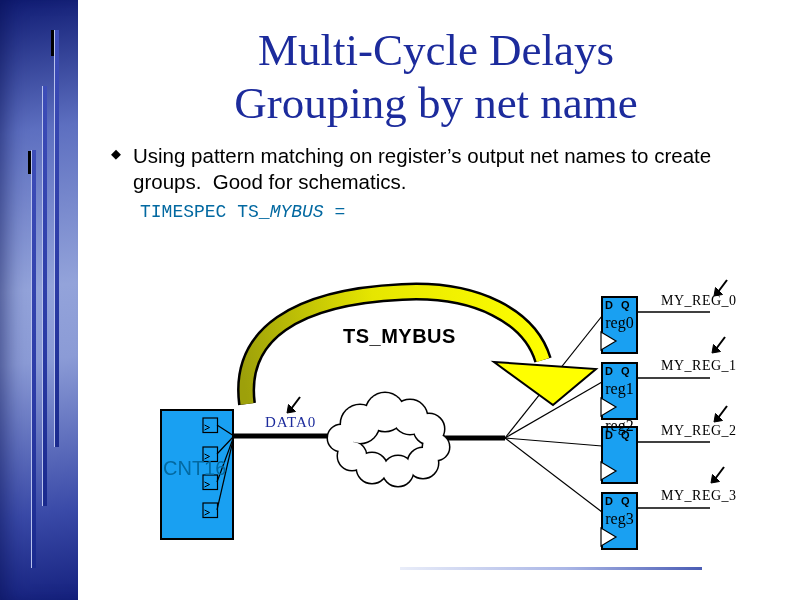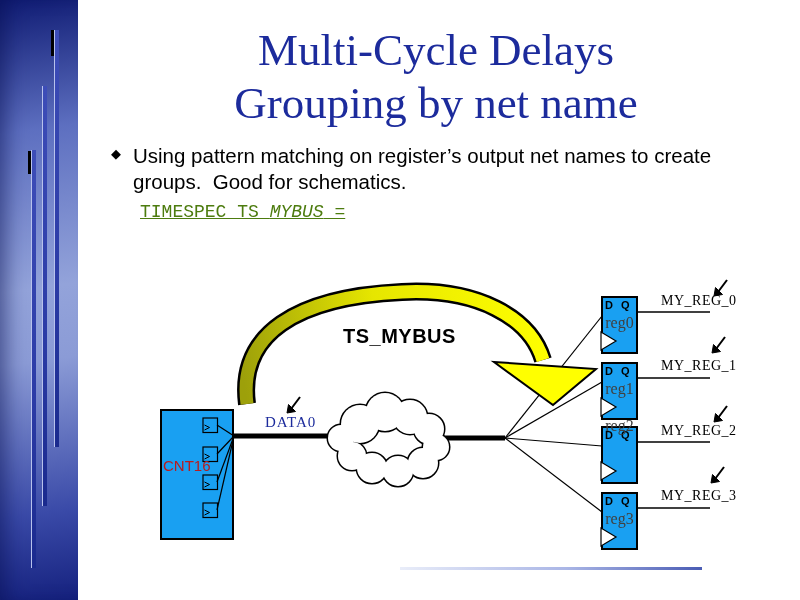--- a/index.html
+++ b/index.html
@@ -21,36 +21,36 @@
   .tick.tA{left:28px;top:151px;height:23px;}
 
   
   .title{position:absolute;left:84px;top:24px;width:704px;text-align:center;
          font-family:"Liberation Serif",serif;font-size:45px;line-height:53px;
          color:#1c2b9c;}
   .bullet-row{position:absolute;left:109px;top:143px;width:616px;}
   .bullet-marker{position:absolute;left:2px;top:3px;font-size:13px;color:#000;}
   .bullet-text{margin-left:24px;font-size:20.5px;line-height:25.5px;color:#000;white-space:pre-wrap;}
   .code{position:absolute;font-family:"Liberation Mono","DejaVu Sans Mono",monospace;
-        font-size:18px;color:#4d7c0f;white-space:pre;text-decoration:underline;}
+        font-size:18px;color:#0369a1;white-space:pre;}
   .code.l1{left:140px;top:202px;}
   .code.l2{left:172px;top:226px;}
   .code .it{font-style:italic;}
 
   
   .lbl{position:absolute;color:#000;}
   .ts-mybus{left:343px;top:325px;font-size:20px;font-weight:bold;letter-spacing:.5px;}
   .data0{left:265px;top:414px;font-family:"Liberation Serif",serif;font-size:15px;
          letter-spacing:1px;color:#1c2b9c;}
-  .cnt16{left:163px;top:457px;font-size:15px;color:#b91c1c;}
+  .cnt16{left:163px;top:457px;font-size:20px;color:#0369a1;}
   .net-label{left:661px;font-family:"Liberation Serif",serif;font-size:14px;letter-spacing:.5px;}
   .nl0{top:293px;text-align:right;} .nl1{top:358px;} .nl2{top:423px;} .nl3{top:488px;}
   .pin{position:absolute;font-size:11px;font-weight:bold;color:#000;}
   .reg-name{position:absolute;left:602px;width:35px;text-align:center;
-            font-family:"Liberation Serif",serif;font-size:16px;color:#404040;}
+            font-family:"Liberation Serif",serif;font-size:16px;color:#000000;}
 
   
   .footer{position:absolute;left:92px;top:567px;font-size:9.5px;font-weight:bold;
           line-height:13px;color:#1c2b9c;}
   .divider{position:absolute;left:400px;top:567px;width:302px;height:3px;
            background:linear-gradient(to right,#e9edf9 0%,#aab6e6 55%,#4a5cb4 100%);}
 
   svg.diagram{position:absolute;left:0;top:0;}
 </style>
 </head>

